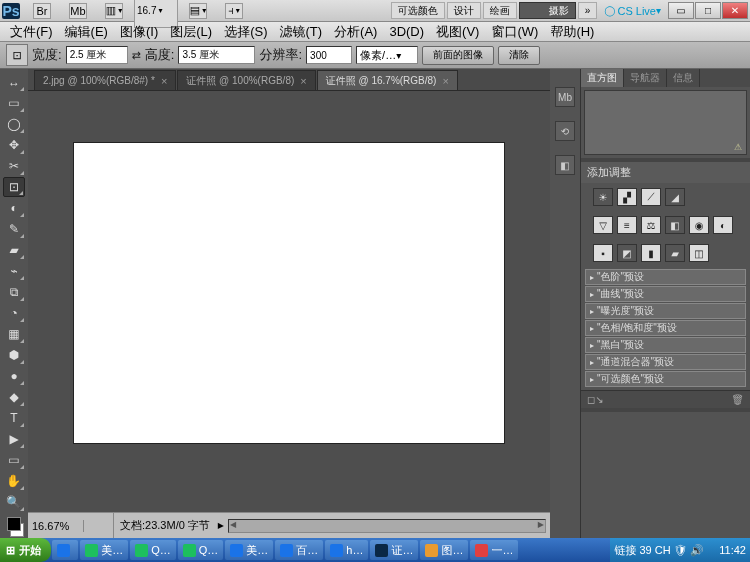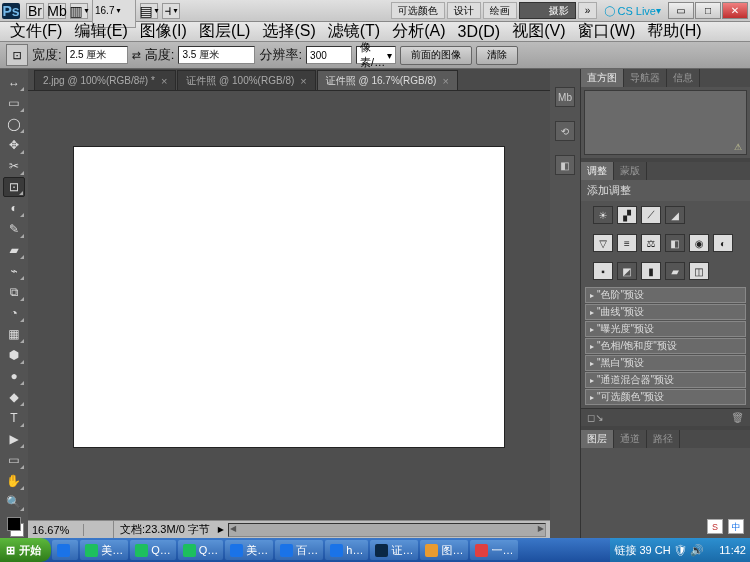--- a/index.html
+++ b/index.html
@@ -1,36 +1,36 @@
 <!DOCTYPE html>
 <html><head>
 <meta charset="utf-8">
 <style>
 * { margin: 0; padding: 0; box-sizing: border-box; font-family: "Microsoft YaHei", SimSun, sans-serif; font-size: 11px; }
 body { width: 750px; height: 562px; background: #535353; overflow: hidden; position: relative; }
 
 
 .titlebar { height: 22px; background: linear-gradient(#e0e0e0,#c8c8c8); display: flex; align-items: center; padding: 0 2px; border-bottom: 1px solid #888; }
 .titlebar .ps-icon { width: 18px; height: 16px; background: #0a2845; color: #74b8e8; display: flex; align-items: center; justify-content: center; font-weight: bold; font-size: 14px; border-radius: 2px; margin-right: 4px; }
-.tb-btn { width: 18px; height: 16px; margin: 0 2px; border: 1px solid #999; background: #ddd; display: flex; align-items: center; justify-content: center; font-size: 14px; }
+.tb-btn { width: 18px; height: 16px; margin: 0 9px; border: 1px solid #999; background: #ddd; display: flex; align-items: center; justify-content: center; font-size: 11px; }
 .tb-zoom { width: 44px; height: 35px; margin: 0 2px; border: 1px solid #999; background: #ddd; display: flex; align-items: center; padding: 0 2px; font-size: 10px; }
 .tb-drop::after { content: "▾"; margin-left: 2px; font-size: 8px; }
 .titlebar .spacer { flex: 1; }
 .titlebar .mode-btn { height: 17px; padding: 0 6px; margin: 0 1px; font-size: 10px; border: 1px solid #aaa; background: #ddd; display: flex; align-items: center; }
 .titlebar .mode-btn.active { background: #5a5a5a; color: #fff; border-color: #333; padding-left: 29px; }
 .titlebar .cslive { color: #0099cc; font-size: 10px; margin: 0 6px; display: flex; align-items: center; }
 .titlebar .cslive::before { content: "◯"; margin-right: 2px; }
 .win-btn { width: 26px; height: 17px; border: 1px solid #888; display: flex; align-items: center; justify-content: center; font-size: 10px; margin-left: 1px; }
 .win-min { background: linear-gradient(#eee,#ccc); }
 .win-max { background: linear-gradient(#eee,#ccc); }
 .win-close { background: linear-gradient(#f08080,#c03030); color: #fff; }
 
 
 .menubar { height: 20px; background: linear-gradient(#e8e8e8,#d0d0d0); display: flex; align-items: center; padding: 0 4px; border-bottom: 1px solid #888; }
-.menubar span { padding: 2px 6px; font-size: 16px; }
+.menubar span { padding: 2px 6px; font-size: 13px; }
 
 
 .optbar { height: 27px; background: linear-gradient(#bcbcbc,#a0a0a0); display: flex; align-items: center; padding: 0 6px; border-bottom: 1px solid #666; gap: 4px; }
 .opt-icon { width: 22px; height: 22px; border: 1px solid #777; background: #ccc; display: flex; align-items: center; justify-content: center; }
 .opt-label { font-size: 13px; color: #111; }
 .opt-input { height: 18px; background: #fff; border: 1px inset #888; padding: 0 3px; font-size: 10px; display: flex; align-items: center; }
 .opt-btn { height: 19px; padding: 0 10px; border: 1px solid #666; background: linear-gradient(#d5d5d5,#b0b0b0); font-size: 10px; display: flex; align-items: center; border-radius: 2px; }
 
 
 .mainrow { display: flex; height: calc(100% - 69px - 24px); }
@@ -41,21 +41,21 @@
 .swatch-fg { width: 14px; height: 14px; background: #000; border: 1px solid #888; position: relative; margin-top: 4px; }
 .swatch-bg { width: 14px; height: 14px; background: #fff; border: 1px solid #888; margin-left: 6px; margin-top: -8px; }
 
 .center { flex: 1; display: flex; flex-direction: column; background: #535353; position: relative; }
 .doctabs { height: 22px; background: #4a4a4a; display: flex; align-items: flex-end; padding-left: 6px; border-bottom: 1px solid #2a2a2a; }
 .doctab { height: 20px; padding: 0 8px; background: #3c3c3c; color: #aaa; font-size: 10px; display: flex; align-items: center; border: 1px solid #2a2a2a; border-bottom: none; margin-right: 1px; }
 .doctab.active { background: #5a5a5a; color: #ddd; }
 .doctab .x { margin-left: 6px; color: #999; cursor: pointer; }
 .canvas-wrap { flex: 1; background: #4e4e4e; display: flex; align-items: center; justify-content: center; position: relative; overflow:hidden;}
 .canvas { width: 430px; height: 300px; background: #fff; box-shadow: 0 0 0 1px #222; margin-top:-18px;}
-.statusbar { height: 18px; background: #bfbfbf; display: flex; align-items: center; border-top: 1px solid #888; font-size: 10px; }
+.statusbar { height: 26px; background: #bfbfbf; display: flex; align-items: center; border-top: 1px solid #888; font-size: 10px; }
 .status-zoom { width: 56px; padding: 0 4px; border-right: 1px solid #888; }
 .status-info { padding: 0 6px; }
 .status-scroll { flex:1; height:14px; margin:0 4px; background:#aaa; border:1px inset #888; position:relative;}
 .status-scroll::before{content:"◀"; position:absolute; left:1px; font-size:8px; color:#555;}
 .status-scroll::after{content:"▶"; position:absolute; right:1px; font-size:8px; color:#555;}
 
 
 .dockstrip { width: 30px; background: #535353; padding-top: 18px; display: flex; flex-direction: column; align-items: center; gap: 14px; }
 .dockstrip .ds { width: 20px; height: 20px; background: #606060; border:1px solid #3a3a3a; color:#ccc; display:flex; align-items:center; justify-content:center; font-size:10px;}
 
@@ -128,21 +128,21 @@
 
 <div class="optbar">
   <div class="opt-icon">⊡</div>
   <span class="opt-label">宽度:</span>
   <div class="opt-input" style="width:62px">2.5 厘米</div>
   <span style="color:#222">⇄</span>
   <span class="opt-label">高度:</span>
   <div class="opt-input" style="width:77px">3.5 厘米</div>
   <span class="opt-label">分辨率:</span>
   <div class="opt-input" style="width:46px">300</div>
-  <div class="opt-input" style="width:40px"><span>像素/…</span> ▾</div>
+  <div class="opt-input" style="width:62px"><span>像素/…</span> ▾</div>
   <div class="opt-btn">前面的图像</div>
   <div class="opt-btn">清除</div>
 </div>
 
 <div class="mainrow">
 
   <div class="toolbar" id="toolbar">
       <div class="tool">↔<div class="tri"></div></div>
       <div class="tool">▭<div class="tri"></div></div>
       <div class="tool">◯<div class="tri"></div></div>
@@ -193,24 +193,20 @@
   </div>
 
   <div class="panels">
     <div class="panel-tabs">
       <div class="ptab active">直方图</div>
       <div class="ptab">导航器</div>
       <div class="ptab">信息</div>
     </div>
     <div class="histogram"></div>
     <div class="panel-sep"></div>
-    <div class="panel-tabs">
-      <div class="ptab active">调整</div>
-      <div class="ptab">蒙版</div>
-    </div>
     <div class="adjust-head">添加调整</div>
     <div class="adjust-icons">
       <div class="ai dark">☀</div>
       <div class="ai">▞</div>
       <div class="ai">⟋</div>
       <div class="ai dark">◢</div>
     </div>
     <div class="adjust-icons">
       <div class="ai">▽</div>
       <div class="ai">≡</div>
@@ -233,30 +229,21 @@
         <div class="preset">"色相/饱和度"预设</div>
         <div class="preset">"黑白"预设</div>
         <div class="preset">"通道混合器"预设</div>
         <div class="preset">"可选颜色"预设</div>
       </div>
     <div class="panel-foot">
       <span>◻↘</span>
       <span>🗑</span>
     </div>
     <div class="panel-sep"></div>
-    <div class="panel-tabs">
-      <div class="ptab active">图层</div>
-      <div class="ptab">通道</div>
-      <div class="ptab">路径</div>
-    </div>
     <div class="panel-empty"></div>
-    <div class="badge-pair">
-      <span style="color:#c03030">S</span>
-      <span style="color:#1a73e8">中</span>
-    </div>
   </div>
 </div>
 
 <div class="taskbar">
   <div class="startbtn">开始</div>
   <div id="tasks" style="display:flex">
       <div class="task">
         <div class="ico" style="background: rgb(26, 115, 232);"></div>
         <span></span>
       </div>

